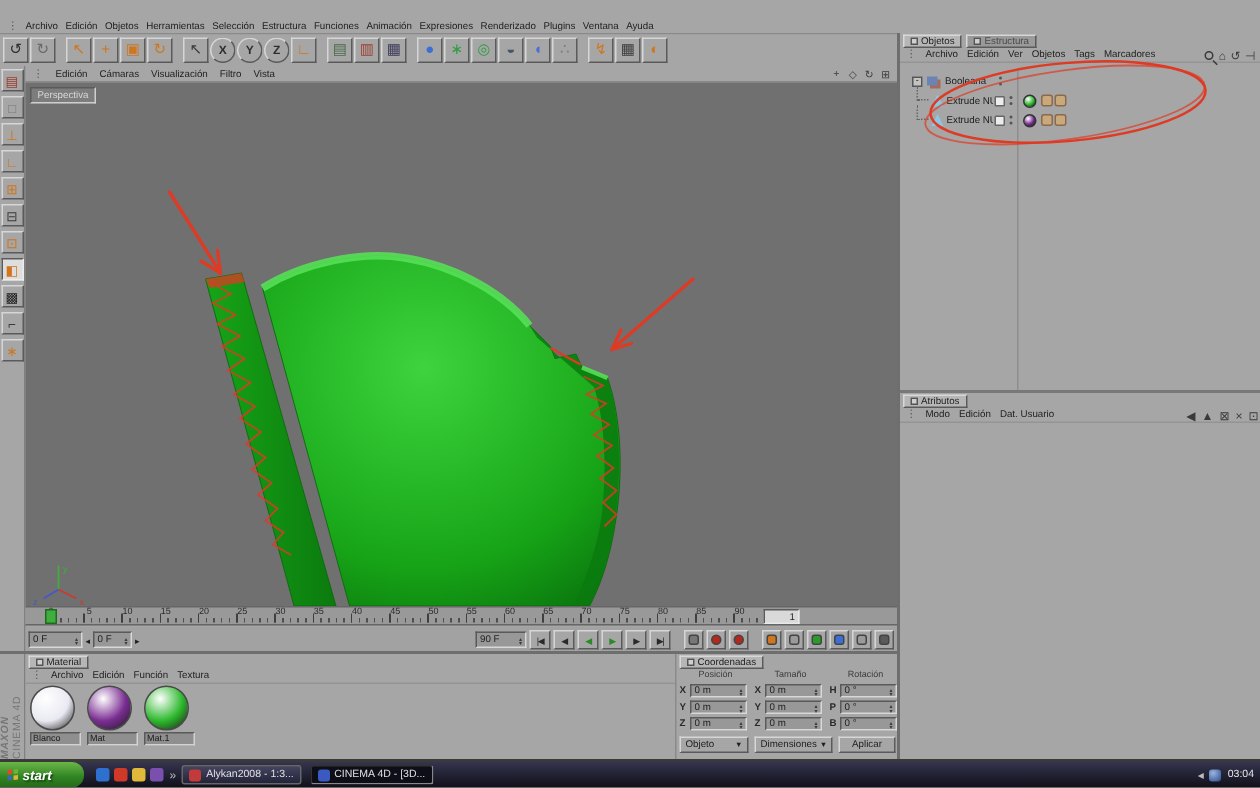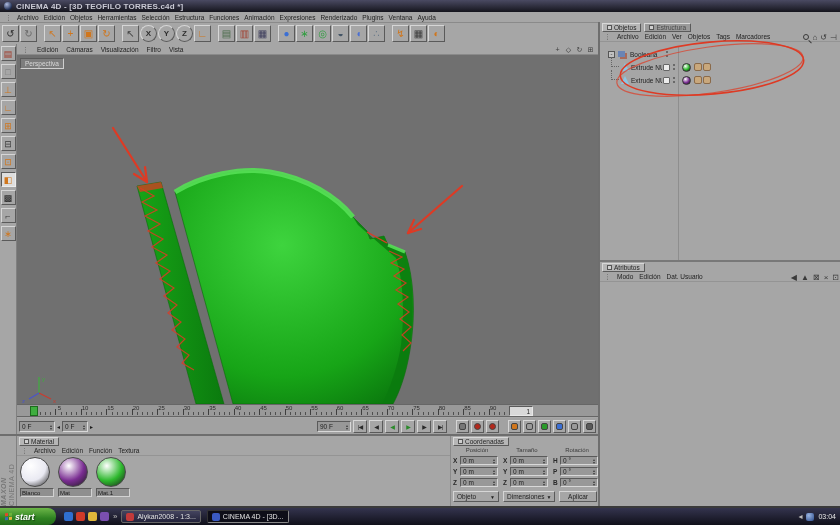--- a/index.html
+++ b/index.html
@@ -147,24 +147,20 @@
   .twicon{width:8px;height:8px;border-radius:2px;flex:0 0 auto;}
   .tray{margin-left:auto;display:flex;align-items:center;gap:4px;padding-right:4px;}
   .trayicon{width:8px;height:8px;border-radius:2px;background:radial-gradient(circle at 35% 30%,#9ab4e0,#2a4a8a);}
   .clock{font-size:7px;color:#e8e8e8;}
 </style>
 </head>
 <body>
 
 <div id="app">
 
-  <div class="titlebar">
-    <span class="app-icon"></span>
-    <span>CINEMA 4D - [3D TEOFILO TORRES.c4d *]</span>
-  </div>
 
   <div class="menubar" id="main-menu">
     <span class="grip">⋮</span>
   <span class="mi">Archivo</span>
       <span class="mi">Edición</span>
       <span class="mi">Objetos</span>
       <span class="mi">Herramientas</span>
       <span class="mi">Selección</span>
       <span class="mi">Estructura</span>
       <span class="mi">Funciones</span>

